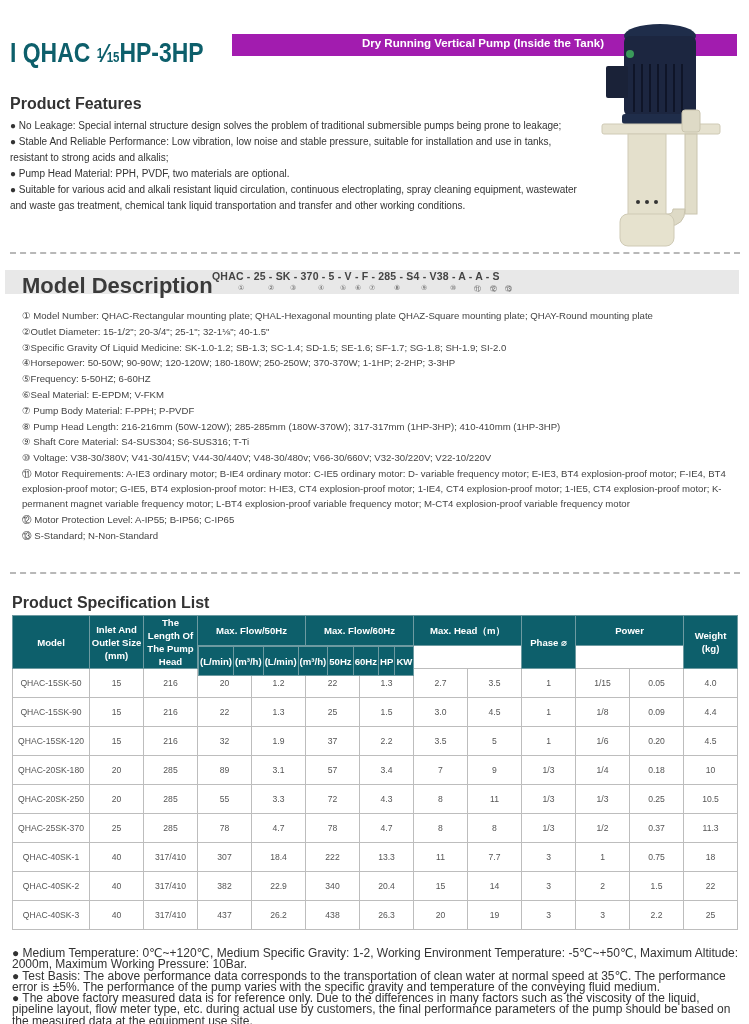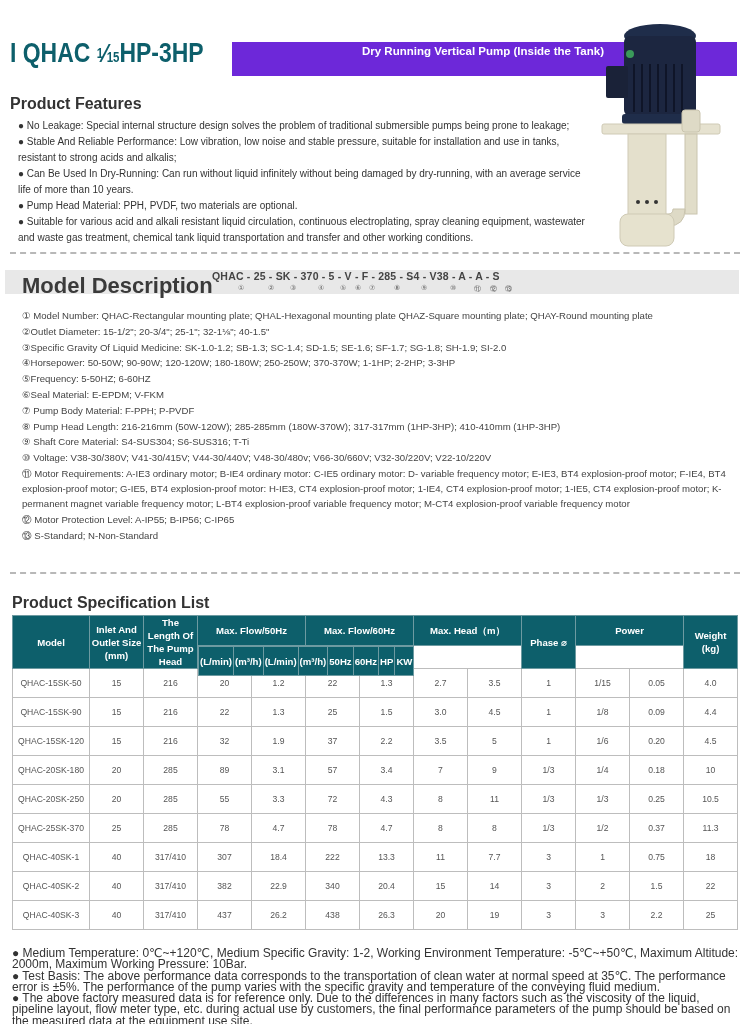--- a/index.html
+++ b/index.html
@@ -10,34 +10,34 @@
   .title {
     position: absolute; left: 10px; top: 38px;
     font-family: "Liberation Sans", sans-serif; font-weight: bold;
     font-size: 28px; letter-spacing: 0px; color: #0d5f6b;
     transform: scaleX(0.82); transform-origin: left center;
     line-height: 30px;
   }
   .title .frac { font-size: 26px; }
   .title .frac sub { font-size: 14px; vertical-align: baseline; }
   .banner {
-    position: absolute; left: 232px; top: 42px; width: 505px; height: 34px;
-    background: #6d28d9; color: #fff;
+    position: absolute; left: 232px; top: 34px; width: 505px; height: 22px;
+    background: #a21caf; color: #fff;
   }
   .banner span {
     position: absolute; left: 130px; top: 3px; font-size: 11.5px; font-weight: bold;
     color: #ffffff; white-space: nowrap;
   }
 
   
   .pump { position: absolute; left: 600px; top: 14px; width: 130px; height: 235px; }
 
   
   .h2 { position: absolute; font-size: 16px; font-weight: bold; color: #333; }
-  .features { position: absolute; left: 10px; top: 118px; width: 575px; font-size: 10px; line-height: 16px; color: #333; margin-left: 8px; }
+  .features { position: absolute; left: 10px; top: 118px; width: 575px; font-size: 10px; line-height: 16px; color: #333; }
   .features p { margin: 0; }
 
   .dash {
     position: absolute; left: 10px; width: 730px; height: 0;
     border-top: 2px dashed #b8b8b8;
   }
 
   .md-bar {
     position: absolute; left: 5px; top: 270px; width: 734px; height: 24px; background: #e8e8e8;
   }
@@ -104,21 +104,20 @@
   <circle cx="47" cy="188" r="2" fill="#333"></circle>
   <circle cx="56" cy="188" r="2" fill="#333"></circle>
 
   <rect x="20" y="200" width="54" height="32" rx="8" fill="#e6e2ce" stroke="#cfcab5"></rect>
 </svg>
 
 <div class="h2" style="left:10px; top:95px;">Product Features</div>
 <div class="features">
   <p>● No Leakage: Special internal structure design solves the problem of traditional submersible pumps being prone to leakage;</p>
   <p>● Stable And Reliable Performance: Low vibration, low noise and stable pressure, suitable for installation and use in tanks, resistant to strong acids and alkalis;</p>
-  <p>● Can Be Used In Dry-Running: Can run without liquid infinitely without being damaged by dry-running, with an average service life of more than 10 years.</p>
   <p>● Pump Head Material: PPH, PVDF, two materials are optional.</p>
   <p>● Suitable for various acid and alkali resistant liquid circulation, continuous electroplating, spray cleaning equipment, wastewater and waste gas treatment, chemical tank liquid transportation and transfer and other working conditions.</p>
 </div>
 
 <div class="dash" style="top:252px;"></div>
 
 <div class="md-bar"></div>
 <div class="md-title">Model Description</div>
 <div class="code">QHAC - 25 - SK - 370 - 5 - V - F - 285 - S4 - V38 - A - A - S</div>
 <div class="code-nums">

